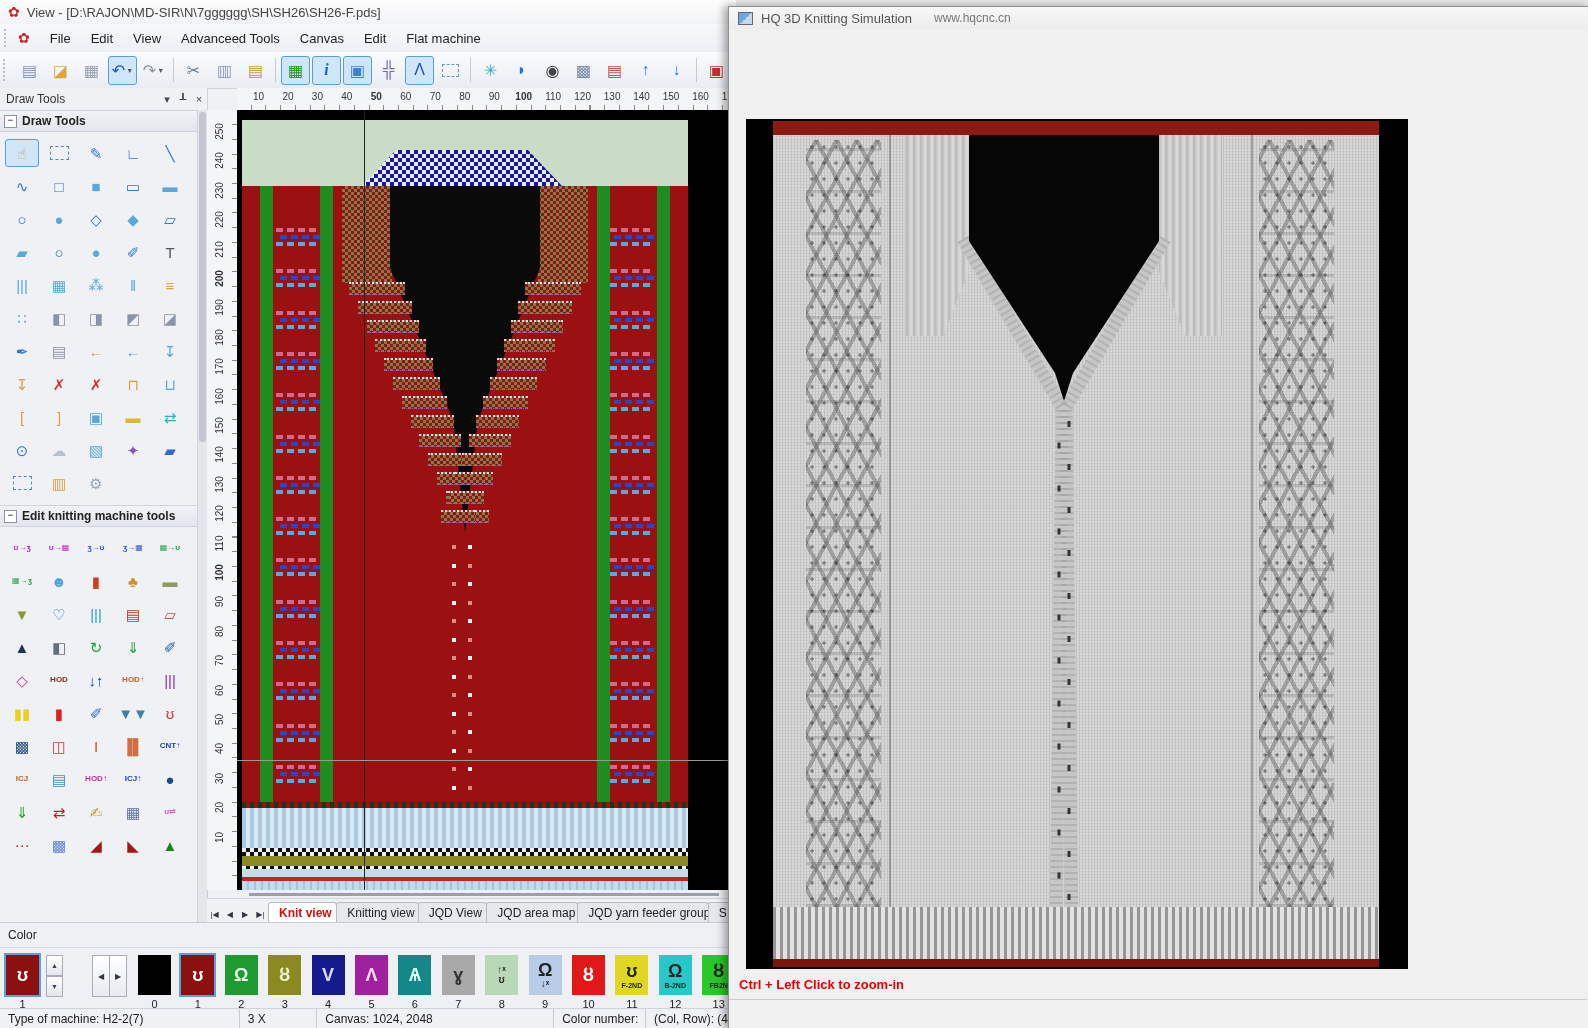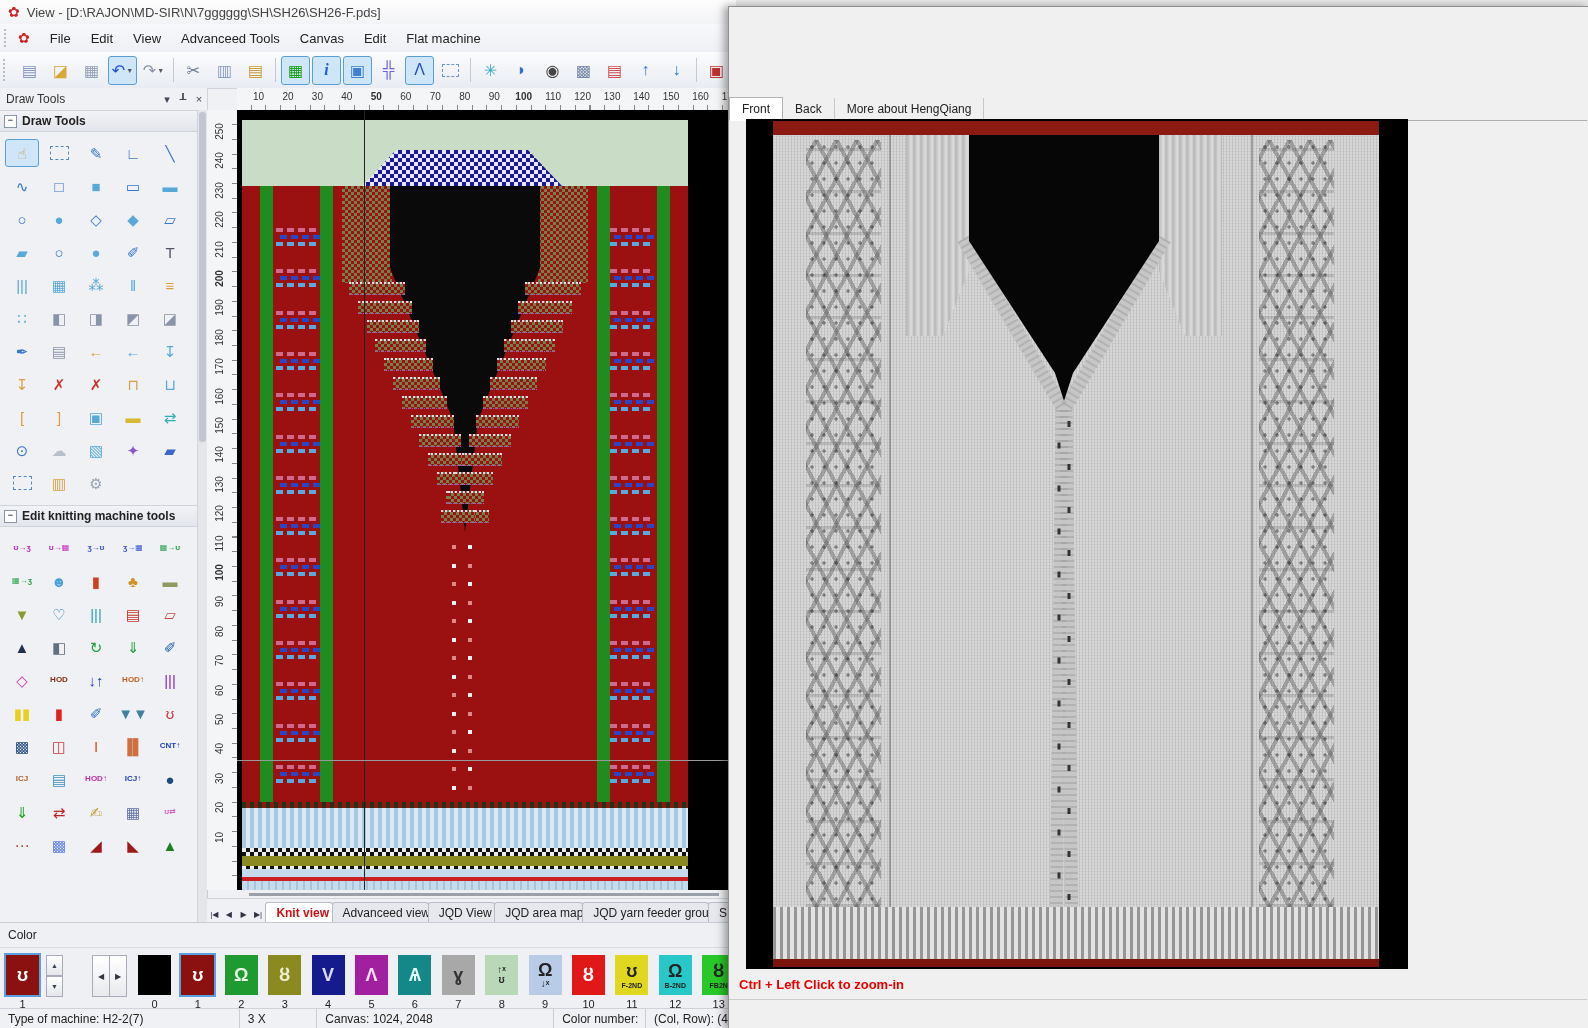--- a/index.html
+++ b/index.html
@@ -650,21 +650,21 @@
 
   <div id="hscroll" class="abs">
       <div class="thumb"></div>
     </div>
   <div id="tabbar" class="abs">
       <span class="navbtn">|◀</span>
       <span class="navbtn">◀</span>
       <span class="navbtn">▶</span>
       <span class="navbtn">▶|</span>
       <span class="vtab active">Knit view</span>
-      <span class="vtab">Advanceed view</span>
+      <span class="vtab">Knitting view</span>
       <span class="vtab">JQD View</span>
       <span class="vtab">JQD area map</span>
       <span class="vtab">JQD yarn feeder group</span>
       <span class="vtab">S</span>
     </div>
 
   <div id="colorpanel" class="abs">
     <div class="hdr">Color</div>
     <div id="cprow">
         <div class="sw selbox" style="left: 6px; background: rgb(139, 17, 17);">
@@ -740,25 +740,25 @@
   <div id="statusbar" class="abs">
       <span class="seg" style="width: 245px;">Type of machine: H2-2(7)</span>
       <span class="seg" style="width: 73px;">3 X</span>
       <span class="seg" style="width: 242px;">Canvas: 1024, 2048</span>
       <span class="seg" style="width: 88px;">Color number:</span>
       <span class="seg" style="width: 86px;">(Col, Row): (45, 4</span>
     </div>
 </div>
 
 <div id="rightwin" class="abs">
-  <div id="rtabs" class="abs">
-      <span class="rtab active">Front</span>
-      <span class="rtab">Back</span>
-      <span class="rtab">More about HengQiang</span>
-    </div>
+  <div id="rtitle" class="abs">
+    <span class="wico"></span>
+    <span>HQ 3D Knitting Simulation</span>
+    <span class="url">www.hqcnc.cn</span>
+  </div>
   <div id="vp3d" class="abs">
     <div id="fabric">
       <div class="tex"></div>
       <div id="redtop"></div>
       <div class="cable" style="left:33px;"></div>
       <div class="cable" style="left:486px;"></div>
       <div class="vline" style="left:116px;"></div>
       <div class="vline" style="left:478px;"></div>
       <svg id="simsvg" width="606" height="846" viewBox="0 0 606 846">
         <defs>

